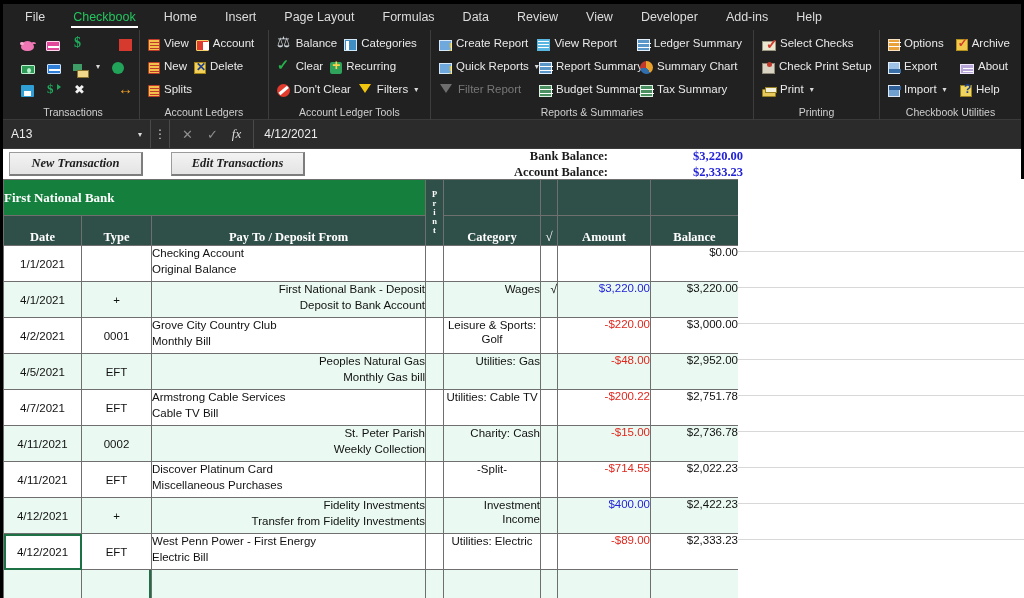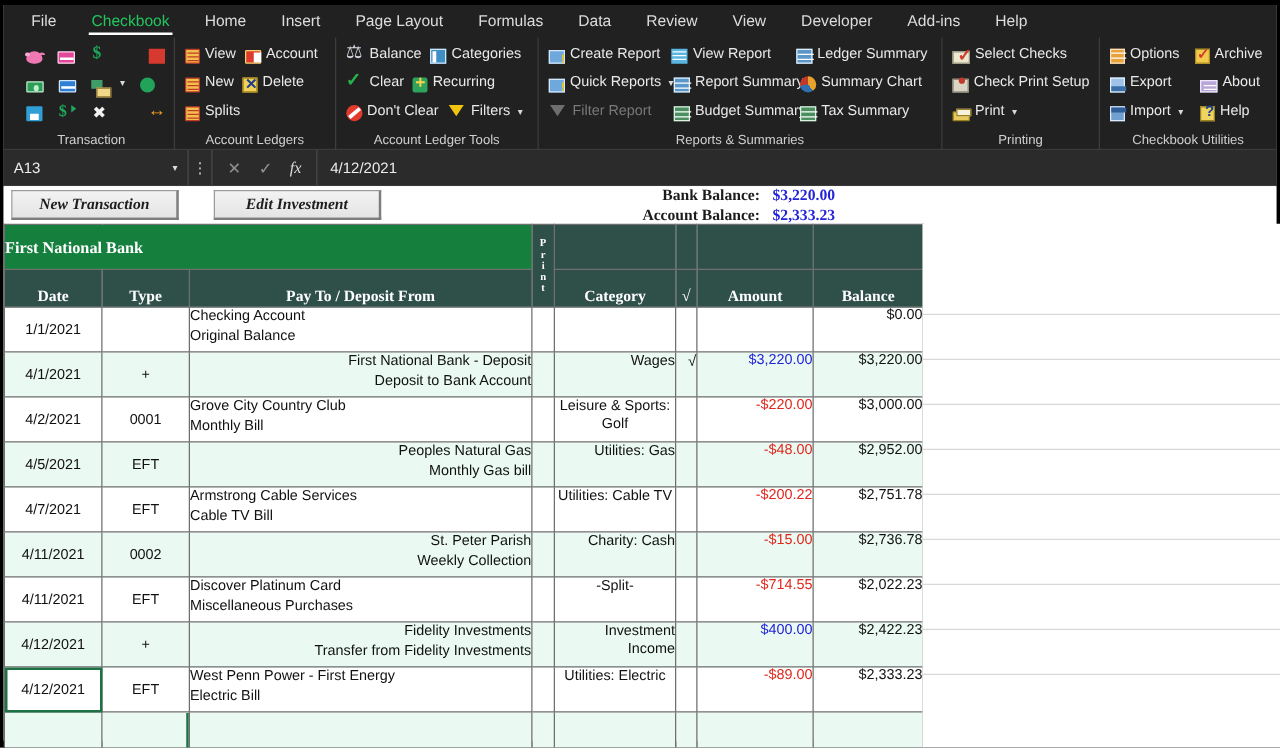--- a/index.html
+++ b/index.html
@@ -220,21 +220,21 @@
     width: 134px;
     text-align: center;
     cursor: default;
   }
   .balbox {
     position: absolute;
     top: 0px; left: 430px;
     width: 310px;
     font-family: "Liberation Serif", serif;
   }
-  .balrow { display: flex; align-items: baseline; height: 16px; }
+  .balrow { display: flex; align-items: baseline; height: 16px; justify-content: space-between; }
   .ballabel {
     width: 185px; text-align: right;
     font-weight: bold; font-size: 12.5px; color: #1b1b1b;
     padding-right: 10px;
   }
   .balval { font-weight: bold; font-size: 12.5px; color: #2323d8; }
 
   
   table.ledger {
     border-collapse: collapse;
@@ -342,21 +342,21 @@
             <span class="ico i-greencirc"></span>
           </div>
           <div class="grow" style="gap:12px;padding-left:8px;">
             <span class="ico i-atm"></span>
             <span class="ico i-dollararrow"></span>
             <span class="ico i-x"></span>
             <span style="width:8px;"></span>
             <span class="ico i-arrows"></span>
           </div>
         </div>
-        <div class="group-title">Transaction</div>
+        <div class="group-title">Transactions</div>
       </div>
 
       <div class="group" style="width:130px;">
         <div class="grows">
           <div class="grow">
             <span class="cmd">
                 <span class="ico i-ledger"></span>
                 <span class="lbl">View</span>
               </span>
             <span class="cmd">
@@ -546,21 +546,21 @@
       <span>✓</span>
       <span class="fx">fx</span>
     </div>
     <div class="fbval">4/12/2021</div>
   </div>
 
   <div class="sheet">
 
     <div class="toolrow">
       <div class="xbtn">New Transaction</div>
-      <div class="xbtn">Edit Investment</div>
+      <div class="xbtn">Edit Transactions</div>
     </div>
 
     <div class="balbox">
       <div class="balrow">
         <div class="ballabel">Bank Balance:</div>
         <div class="balval">$3,220.00</div>
       </div>
       <div class="balrow">
         <div class="ballabel">Account Balance:</div>
         <div class="balval">$2,333.23</div>

